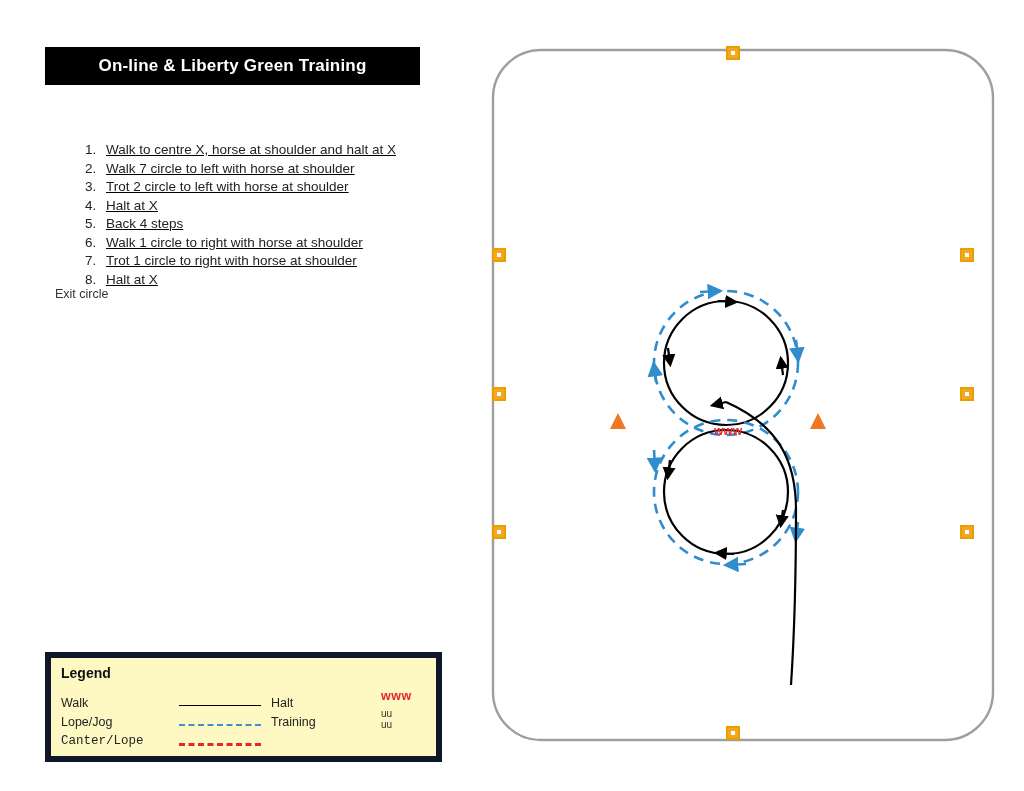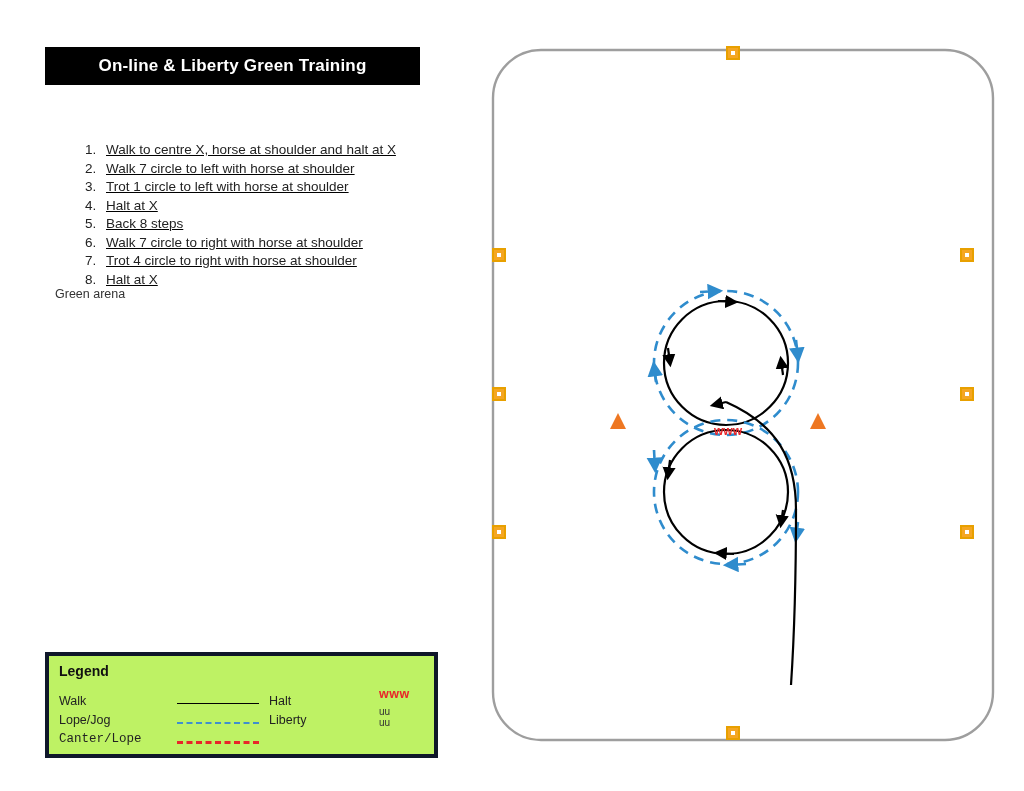--- a/index.html
+++ b/index.html
@@ -61,22 +61,22 @@
     color: #333333;
   }
 
   
   #legend {
     position: absolute;
     left: 45px;
     top: 652px;
     width: 385px;
     height: 98px;
-    border: 4px solid #0f172a;
-    background: #bef264;
+    border: 6px solid #0f172a;
+    background: #fef9c3;
   }
   #legend .legend-title {
     position: absolute;
     left: 10px;
     top: 7px;
     font-size: 14px;
     font-weight: bold;
     color: #111111;
   }
   .legend-row {
@@ -156,38 +156,38 @@
 <body>
 
 <div id="title-banner">
   <span class="title-text">On-line &amp; Liberty Green Training</span>
 </div>
 
 <div id="instructions">
   <ol>
     <li>Walk to centre X, horse at shoulder and halt at X</li>
     <li>Walk 7 circle to left with horse at shoulder</li>
-    <li>Trot 1 circle to left with horse at shoulder</li>
+    <li>Trot 2 circle to left with horse at shoulder</li>
     <li>Halt at X</li>
-    <li>Back 8 steps</li>
-    <li>Walk 7 circle to right with horse at shoulder</li>
-    <li>Trot 4 circle to right with horse at shoulder</li>
+    <li>Back 4 steps</li>
+    <li>Walk 1 circle to right with horse at shoulder</li>
+    <li>Trot 1 circle to right with horse at shoulder</li>
     <li>Halt at X</li>
   </ol>
 </div>
-<div id="exit-note">Green arena</div>
+<div id="exit-note">Exit circle</div>
 
 <div id="legend">
   <div class="legend-title">Legend</div>
 
   <div class="legend-row lg-label-walk">Walk</div>
   <div class="legend-row lg-label-trot">Lope/Jog</div>
   <div class="legend-row lg-label-canter">Canter/Lope</div>
   <div class="legend-row lg-label-back">Halt</div>
-  <div class="legend-row lg-label-side">Liberty</div>
+  <div class="legend-row lg-label-side">Training</div>
 
   <div class="lg-sample lg-walk-line"></div>
   <div class="lg-sample lg-trot-line"></div>
   <div class="lg-sample lg-canter-line"></div>
 
   <div class="lg-back-sample">www</div>
   <div class="lg-side-sample">
     <div>uu</div>
     <div>uu</div>
   </div>

